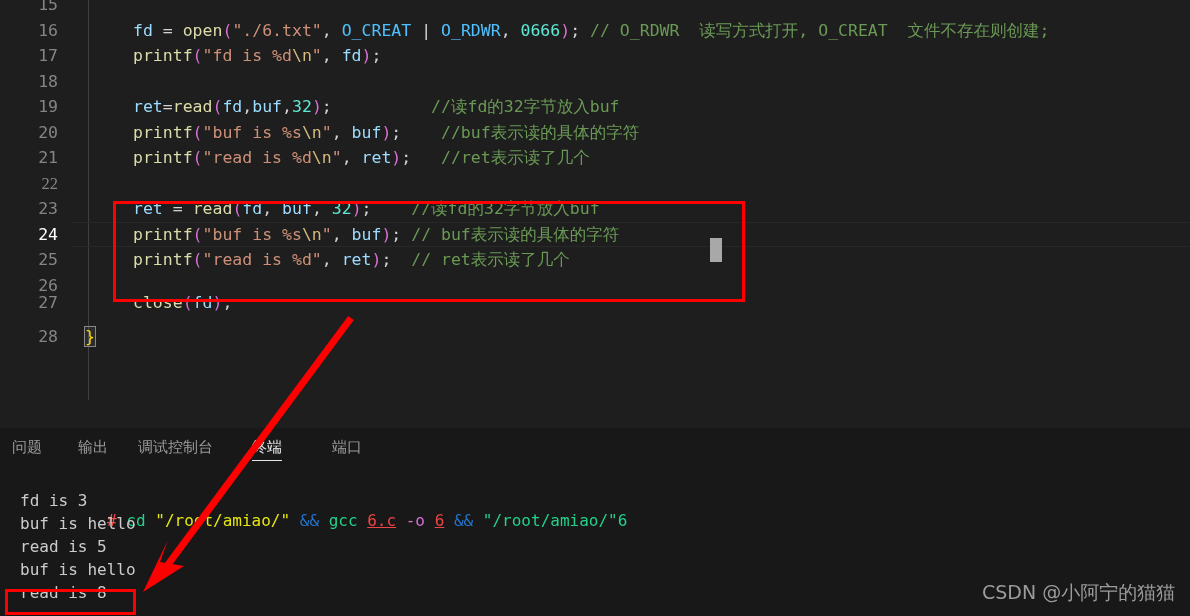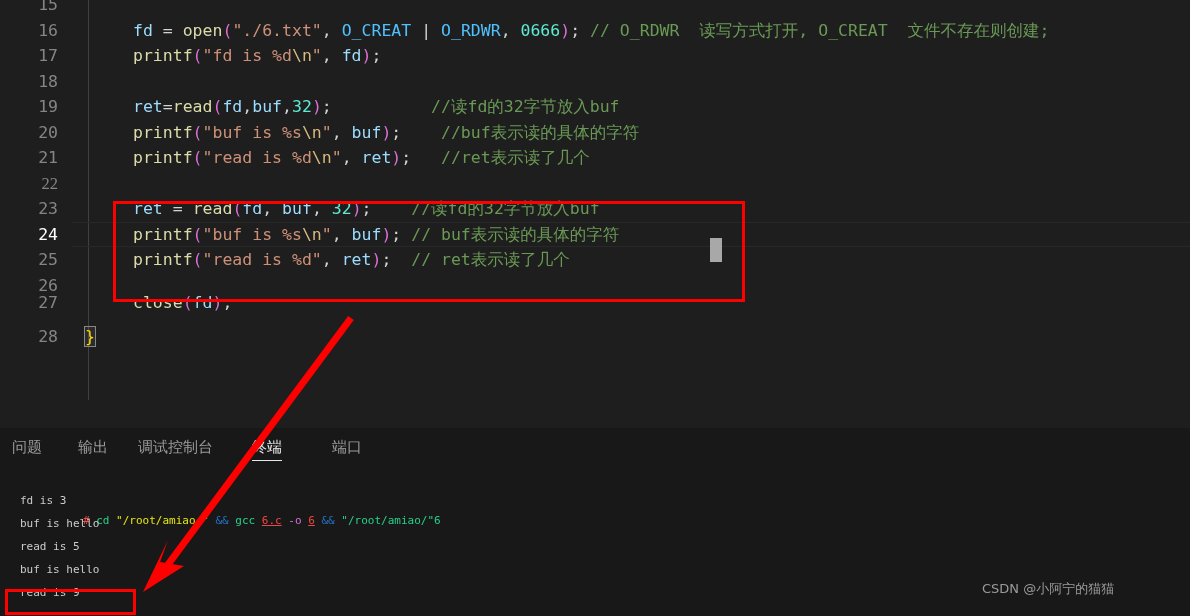--- a/index.html
+++ b/index.html
@@ -35,34 +35,34 @@
   
   #hscroll-track{position:absolute;left:72px;top:406px;width:1118px;height:16px;background:#1e1e1e;}
   
   #panel{position:absolute;left:0;top:428px;width:1190px;height:188px;background:#181818;}
   #panel-tabs{position:absolute;left:0;top:0;width:1190px;height:38px;}
   .ptab{position:absolute;top:0;height:38px;line-height:38px;font-size:15px;
         font-family:"DejaVu Sans","Liberation Sans",sans-serif;color:#9a9a9a;cursor:pointer;}
   .ptab.active{color:#e7e7e7;}
   .ptab.active .ul{position:absolute;left:0;right:0;bottom:5px;height:1.5px;background:#e7e7e7;}
   #term{position:absolute;left:0;top:38px;width:1190px;height:150px;}
-  .tline{position:absolute;left:0;width:1190px;height:22px;white-space:pre;font-size:11px;line-height:22px;}
+  .tline{position:absolute;left:0;width:1190px;height:22px;white-space:pre;font-size:16px;line-height:22px;}
   .t-txt{position:absolute;left:20px;color:#cccccc;}
   .tm-blue{color:#2472c8}.tm-yellow{color:#e5e510}.tm-green{color:#23d18b}
   .tm-red{color:#f14c4c}.tm-mag{color:#d670d6}
   .tm-white{color:#ef4444}.tm-grey{color:#cccccc}
   .u-line{text-decoration:underline;}
   
   #box-code{position:absolute;left:113px;top:201px;width:632px;height:101px;
       border:3px solid #ff0000;box-sizing:border-box;}
   #box-term{position:absolute;left:5px;top:589px;width:131px;height:26px;
       border:3px solid #ff0000;box-sizing:border-box;}
   #arrow{position:absolute;left:0;top:0;width:1190px;height:616px;pointer-events:none;}
   
-  #watermark{position:absolute;left:982px;top:580px;color:#9b9b9b;font-size:13px;
+  #watermark{position:absolute;left:982px;top:580px;color:#9b9b9b;font-size:19px;
       font-family:"DejaVu Sans","Liberation Sans",sans-serif;}
 </style>
 </head>
 <body>
 
 <div id="editor">
   <div id="gutter"></div>
   <div id="indent-guide"></div>
   <div id="code-lines">
       <div class="code-row" style="top: -8px;"><span class="lnum">15</span></div>
@@ -100,21 +100,21 @@
     <div class="tline" style="top:0px">
       <span class="t-txt" style="left:30px">
         <span class="tm-red">#</span><span> </span><span id="cmd-segs"><span class="tm-green">cd </span><span class="tm-yellow">"/root/amiao/"</span><span class="tm-grey"> </span><span class="tm-blue">&amp;&amp;</span><span class="tm-grey"> </span><span class="tm-green">gcc </span><span class="tm-white u-line">6.c</span><span class="tm-grey"> </span><span class="tm-mag">-o</span><span class="tm-grey"> </span><span class="tm-white u-line">6</span><span class="tm-grey"> </span><span class="tm-blue">&amp;&amp;</span><span class="tm-grey"> </span><span class="tm-green">"/root/amiao/"6</span></span>
       </span>
     </div>
     <div id="term-out">
         <div class="tline" style="top: 24px;"><span class="t-txt">fd is 3</span></div>
         <div class="tline" style="top: 47px;"><span class="t-txt">buf is hello</span></div>
         <div class="tline" style="top: 70px; text-align: right;"><span class="t-txt">read is 5</span></div>
         <div class="tline" style="top: 93px;"><span class="t-txt">buf is hello</span></div>
-        <div class="tline" style="top: 116px;"><span class="t-txt">read is 9</span></div>
+        <div class="tline" style="top: 116px;"><span class="t-txt">read is 8</span></div>
       </div>
   </div>
 </div>
 
 <div id="box-code"></div>
 <div id="box-term"></div>
 <svg id="arrow" viewBox="0 0 1190 616">
   <line x1="351" y1="318" x2="158" y2="578" stroke="#ff0000" stroke-width="7" stroke-linecap="butt"></line>
   <polygon points="143,592 184,566 160,562 168,540" fill="#ff0000"></polygon>
 </svg>

